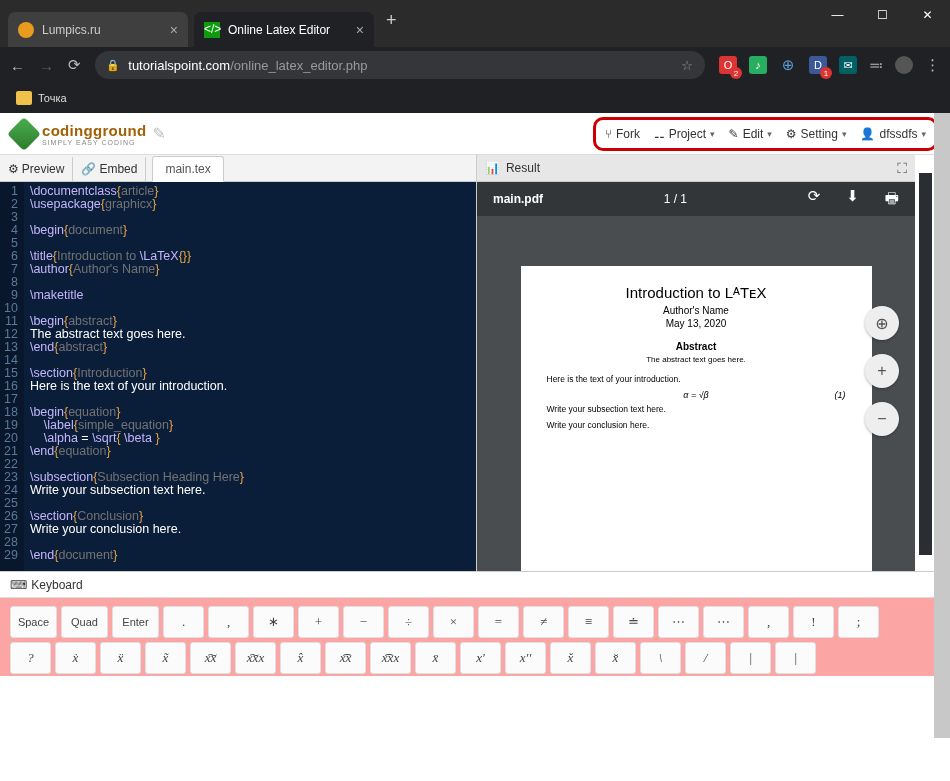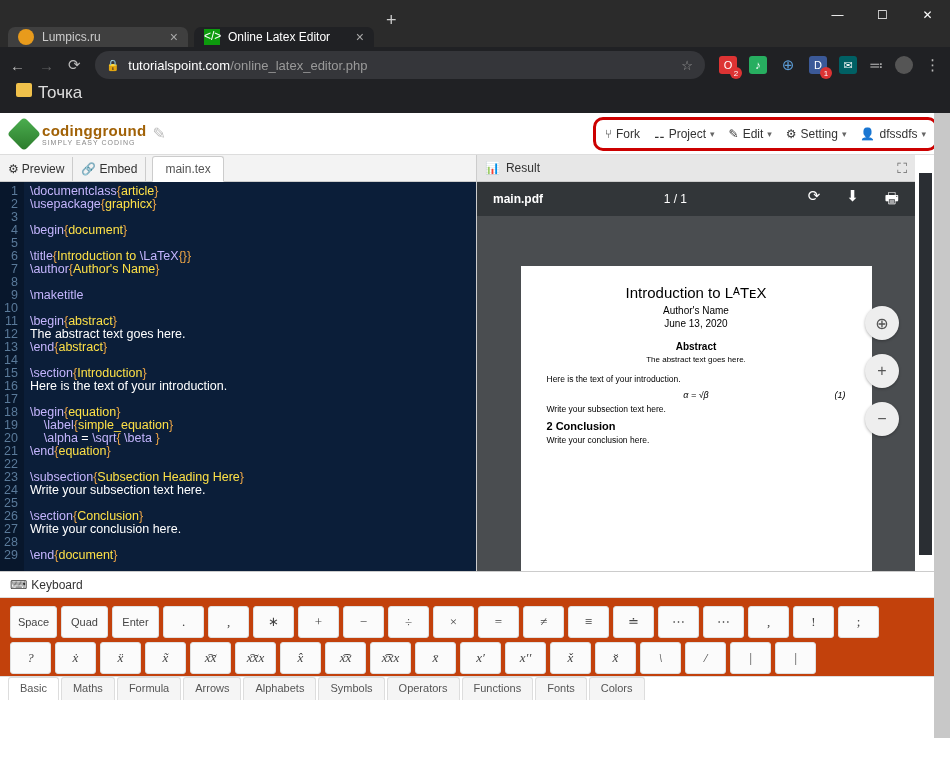--- a/index.html
+++ b/index.html
@@ -1,34 +1,34 @@
 <!DOCTYPE html>
 <html><head>
 <meta charset="utf-8">
 <style>
 *{box-sizing:border-box;margin:0;padding:0;font-family:Arial,Helvetica,sans-serif}
 body{background:#fff;width:950px;height:781px;overflow:hidden;position:relative}
 .title-bar{height:47px;background:#2b2b2b;display:flex;align-items:flex-end;padding:0 8px;position:relative}
-.tab{background:#3f3f3f;color:#ccc;height:20px;display:flex;align-items:center;padding:8px 10px;font-size:12px;border-radius:7px 7px 0 0;margin-right:6px;min-width:180px;position:relative}
+.tab{background:#3f3f3f;color:#ccc;height:35px;display:flex;align-items:center;padding:8px 10px;font-size:12px;border-radius:7px 7px 0 0;margin-right:6px;min-width:180px;position:relative}
 .tab.active{background:#202124;color:#fff}
 .tab-favicon{width:16px;height:16px;border-radius:50%;margin-right:8px;background:#e89b1c;display:inline-block}
 .tab-favicon.green{background:#0d9b0d;border-radius:0}
 .tab-close{margin-left:auto;color:#aaa;font-size:14px;cursor:pointer}
 .new-tab{color:#ccc;font-size:18px;align-self:center;margin-left:6px;margin-bottom:6px}
 .window-controls{position:absolute;right:0;top:0;height:30px;display:flex}
 .win-btn{width:45px;height:30px;color:#fff;display:flex;align-items:center;justify-content:center;font-size:12px}
 .addr-bar{height:36px;background:#202124;display:flex;align-items:center;padding:0 10px;gap:14px}
 .addr-btn{color:#bbb;font-size:15px}
 .url-box{flex:1;background:#35363a;color:#ccc;font-size:13px;height:28px;border-radius:14px;display:flex;align-items:center;padding:0 12px;gap:8px}
 .url-lock{font-size:11px}
 .url-text{color:#fff}
 .url-text .dim{color:#9a9a9a}
 .ext-icons{display:flex;gap:12px;align-items:center}
 .ext-icon{width:18px;height:18px;border-radius:3px;display:flex;align-items:center;justify-content:center;font-size:11px;color:#fff;position:relative}
-.bookmarks-bar{height:30px;background:#202124;display:flex;align-items:flex-start;padding:0 16px;gap:6px;font-size:17px;color:#ddd}
+.bookmarks-bar{height:30px;background:#202124;display:flex;align-items:center;padding:0 16px;gap:6px;font-size:11px;color:#ddd}
 .bm-icon{width:16px;height:14px;background:#f0c14b;border-radius:2px}
 .app-header{height:42px;background:#fff;border-bottom:1px solid #ddd;display:flex;align-items:center;padding:0 12px;position:relative}
 .logo-area{display:flex;align-items:center;gap:6px}
 .logo-img{width:24px;height:24px;background:linear-gradient(135deg,#4caf50,#2b7a2b);border-radius:4px;transform:rotate(45deg)}
 .logo-text{font-size:15px;font-weight:bold;color:#a16207;letter-spacing:0.3px}
 .logo-sub{font-size:7px;color:#888;letter-spacing:1px}
 .app-title{font-size:15px;color:#333;margin-left:18px}
 .edit-ico{color:#bbb;margin-left:6px}
 .top-menu{margin-left:auto;display:flex;align-items:center;gap:4px;border:3px solid #cc0000;border-radius:10px;padding:2px 4px;height:34px}
 .menu-item{display:flex;align-items:center;gap:4px;font-size:12px;color:#333;padding:3px 5px;cursor:pointer}
@@ -38,21 +38,21 @@
 .file-tabs{height:27px;display:flex;align-items:flex-end;border-bottom:1px solid #ccc;background:#f3f3f3;font-size:12px}
 .action-tab{display:flex;align-items:center;gap:3px;padding:5px 8px;border-right:1px solid #ccc;color:#333;cursor:pointer}
 .file-tab{padding:5px 12px;background:#fff;border:1px solid #ccc;border-bottom:1px solid #fff;margin-bottom:-1px;border-radius:3px 3px 0 0;margin-left:6px;color:#555}
 .code-area{flex:1;background:#0b1e39;display:flex;font-family:'Courier New',monospace;font-size:12.5px;line-height:13px;overflow:hidden}
 .gutter{background:#08172c;color:#5a7a9a;text-align:right;padding:3px 6px 3px 4px;user-select:none}
 .gutter div{height:13px}
 .code{padding:3px 6px;color:#fff;white-space:pre}
 .code div{height:13px}
 .cmd{color:#c4b5fd}
 .brace{color:#e8a246}
-.arg{color:#fde047}
+.arg{color:#737373}
 .str{color:#fff}
 .right-panel{width:438px;background:#fff;display:flex;flex-direction:column;position:relative}
 .result-header{height:27px;background:#e7e7e7;border-bottom:1px solid #ccc;display:flex;align-items:center;padding:0 8px;font-size:12px;color:#333;gap:6px}
 .result-header .spacer{flex:1}
 .pdf-toolbar{height:34px;background:#323639;color:#fff;display:flex;align-items:center;padding:0 16px;font-size:12px}
 .pdf-name{font-weight:bold}
 .pdf-page{margin:15px auto}
 .pdf-actions{display:flex;gap:26px;font-size:15px}
 .pdf-viewer{flex:1;background:#4a4d50;display:flex;justify-content:center;padding-top:50px;position:relative}
 .pdf-page-render{width:351px;height:305px;background:#fff;padding:18px 26px;font-family:'Times New Roman',serif;color:#000;font-size:10px}
@@ -62,21 +62,21 @@
 .pdf-abstract-h{text-align:center;font-weight:bold;font-size:10px;margin-bottom:3px}
 .pdf-abstract-t{text-align:center;font-size:8px;margin-bottom:10px}
 .pdf-sec{font-weight:bold;font-size:11px;margin-bottom:3px}
 .pdf-body{font-size:8.5px;margin-bottom:6px}
 .pdf-eq{text-align:center;font-style:italic;font-size:9px;margin:4px 0;position:relative}
 .pdf-eq-num{position:absolute;right:0}
 .zoom-controls{position:absolute;right:16px;top:90px;display:flex;flex-direction:column;gap:14px}
 .zoom-btn{width:34px;height:34px;border-radius:50%;background:#eee;box-shadow:0 1px 3px rgba(0,0,0,0.3);display:flex;align-items:center;justify-content:center;color:#555;font-size:16px}
 .keyboard-section{border-top:1px solid #ccc}
 .kb-header{height:26px;background:#fff;border-bottom:1px solid #ddd;display:flex;align-items:center;padding:0 10px;font-size:12px;color:#333;gap:4px}
-.kb-rows{background:#c2410c;padding:6px 0 0 0}
+.kb-rows{background:#fca5a5;padding:6px 0 0 0}
 .kb-row{display:flex;gap:4px;padding:2px 10px;align-items:center}
 .kb-key{background:#fbfbfb;border:1px solid #e0e0e0;border-radius:3px;min-width:41px;height:32px;display:flex;align-items:center;justify-content:center;font-size:13px;color:#444;cursor:pointer;font-family:'Times New Roman',serif}
 .kb-key.wide{min-width:47px;font-size:11px;font-family:Arial}
 .kb-tabs{display:flex;height:24px;background:#fff;border-top:1px solid #ddd;padding-left:8px}
 .kb-tab{padding:4px 11px;font-size:11px;color:#555;border:1px solid #ddd;border-bottom:none;background:#f5f5f5;margin-right:2px;border-radius:3px 3px 0 0;cursor:pointer}
 .kb-tab.active{background:#fff}
 .scrollbar-v{position:absolute;right:0;top:113px;width:16px;height:625px;background:#f0f0f0}
 .scroll-thumb{width:100%;height:100%;background:#c8c8c8}
 .small-scroll{position:absolute;right:18px;top:173px;width:13px;height:382px;background:#2a2e33}
 </style>
@@ -227,27 +227,26 @@
       <div class="pdf-actions">
         <span>⟳</span>
         <span>⬇</span>
         <span>🖶</span>
       </div>
     </div>
     <div class="pdf-viewer">
       <div class="pdf-page-render">
         <div class="pdf-title">Introduction to LᴬTᴇX</div>
         <div class="pdf-author">Author's Name</div>
-        <div class="pdf-date">June 13, 2020</div>
+        <div class="pdf-date">May 13, 2020</div>
         <div class="pdf-abstract-h">Abstract</div>
         <div class="pdf-abstract-t">The abstract text goes here.</div>
         <div class="pdf-body">Here is the text of your introduction.</div>
         <div class="pdf-eq"><span>α = √β</span><span class="pdf-eq-num">(1)</span></div>
         <div class="pdf-body">Write your subsection text here.</div>
-        <div class="pdf-sec">2   Conclusion</div>
         <div class="pdf-body">Write your conclusion here.</div>
       </div>
       <div class="zoom-controls">
         <div class="zoom-btn">⊕</div>
         <div class="zoom-btn">+</div>
         <div class="zoom-btn">−</div>
       </div>
     </div>
   </div>
 </div>
@@ -293,30 +292,18 @@
         <div class="kb-key" style="font-style: italic;">x′</div>
         <div class="kb-key" style="font-style: italic;">x′′</div>
         <div class="kb-key" style="font-style: italic;">x̌</div>
         <div class="kb-key" style="font-style: italic;">x̆</div>
         <div class="kb-key" style="font-style: italic;">\</div>
         <div class="kb-key" style="font-style: italic;">/</div>
         <div class="kb-key" style="font-style: italic;">|</div>
         <div class="kb-key" style="font-style: italic;">|</div>
       </div>
   </div>
-  <div class="kb-tabs" id="kbtabs">
-      <div class="kb-tab active">Basic</div>
-      <div class="kb-tab">Maths</div>
-      <div class="kb-tab">Formula</div>
-      <div class="kb-tab">Arrows</div>
-      <div class="kb-tab">Alphabets</div>
-      <div class="kb-tab">Symbols</div>
-      <div class="kb-tab">Operators</div>
-      <div class="kb-tab">Functions</div>
-      <div class="kb-tab">Fonts</div>
-      <div class="kb-tab">Colors</div>
-    </div>
 </div>
 
 <div class="scrollbar-v">
     <div class="scroll-thumb"></div>
   </div>
 <div class="small-scroll"></div>
 
 </body></html>

